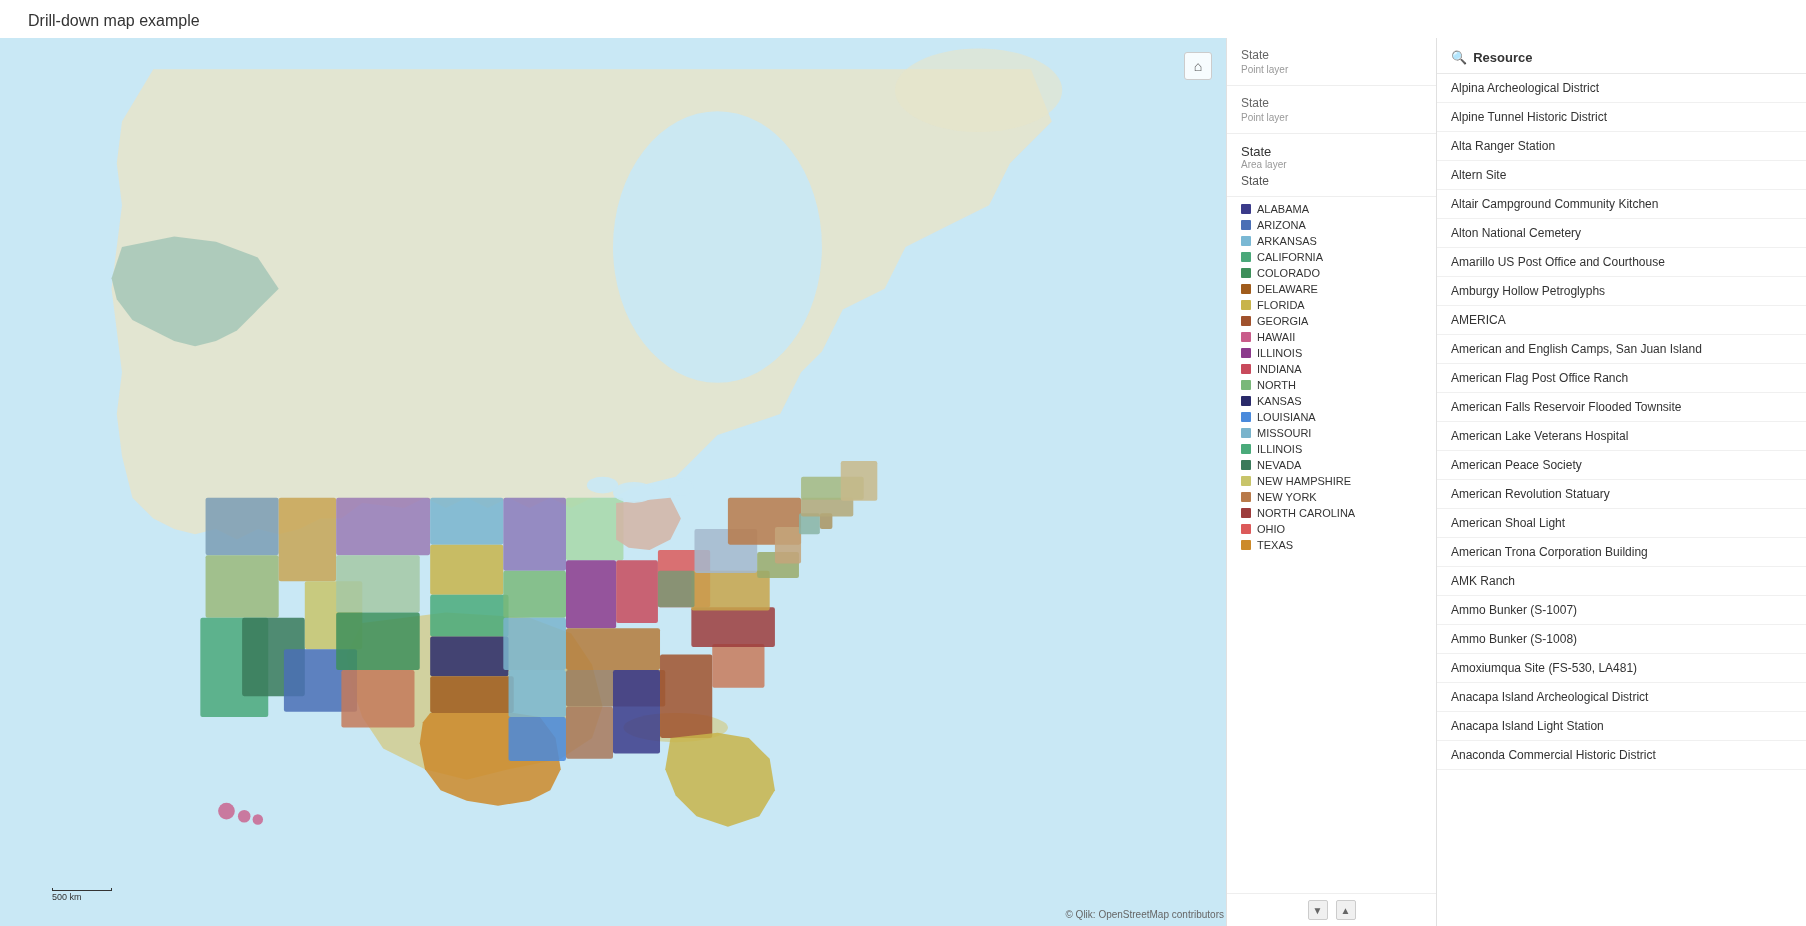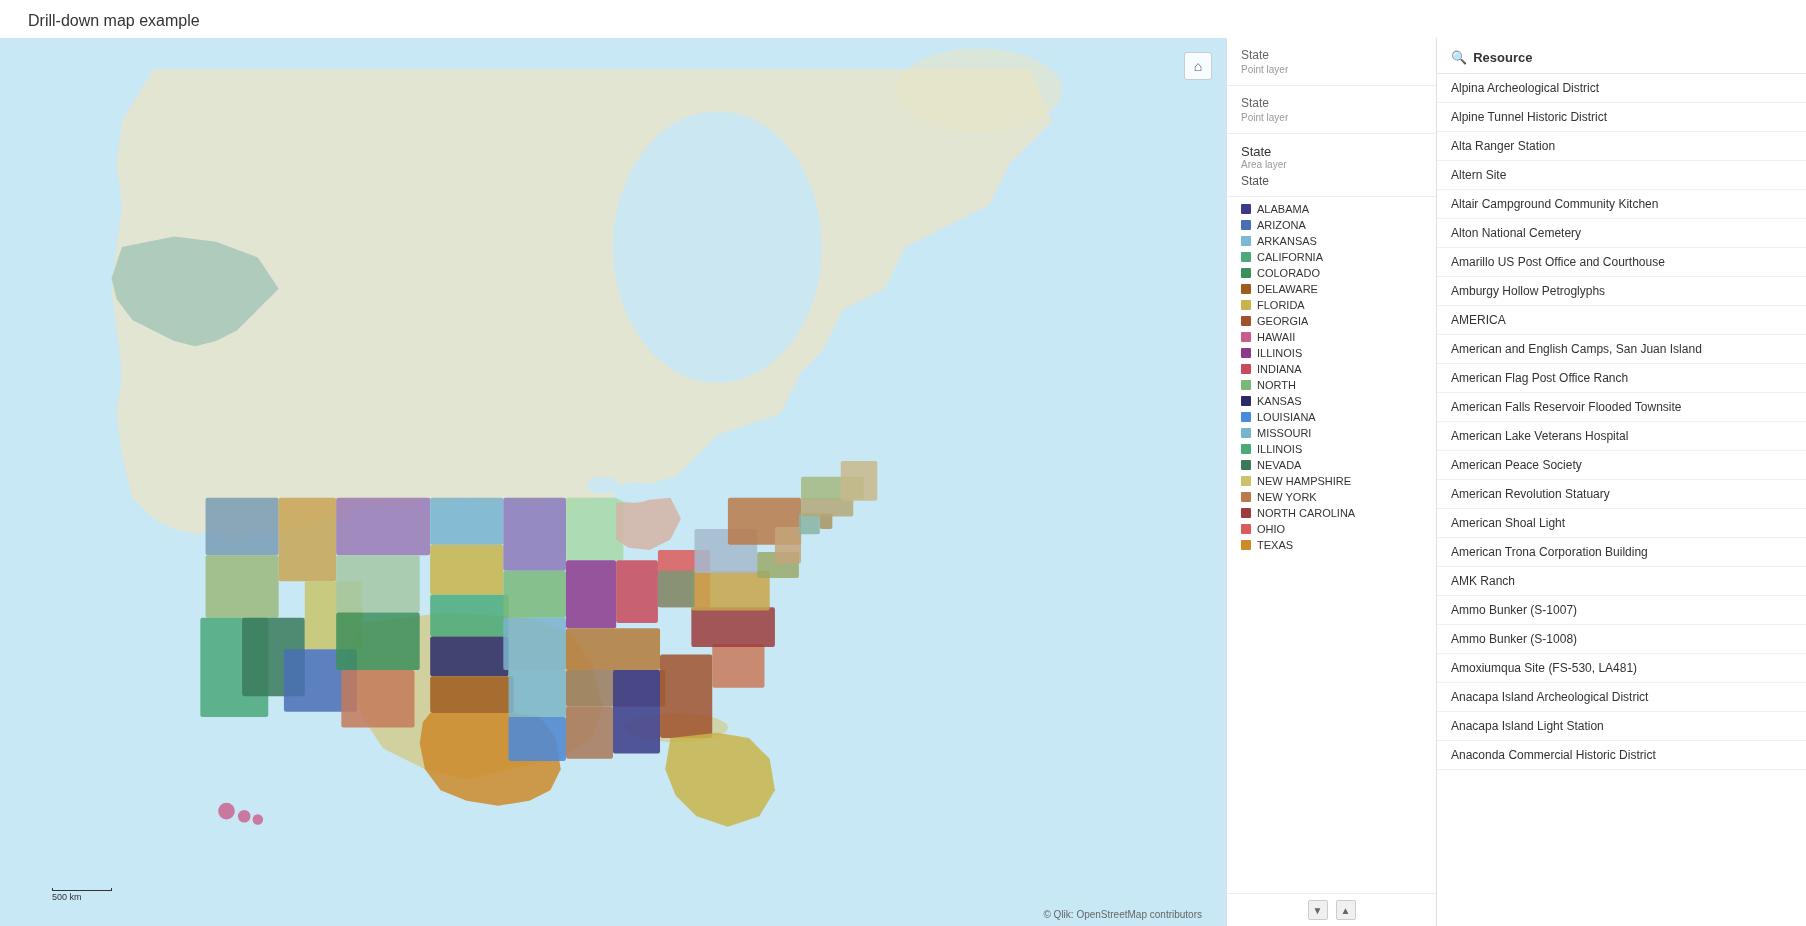--- a/index.html
+++ b/index.html
@@ -23,21 +23,21 @@
       flex: 1;
       position: relative;
       background: #c9e8f5;
       overflow: hidden;
     }
 
     
     .map-attribution {
       position: absolute;
       bottom: 6px;
-      right: 24px;
+      right: 2px;
       font-size: 10px;
       color: #666;
     }
 
     
     .scale-bar {
       position: absolute;
       bottom: 24px;
       left: 14px;
       display: flex;

